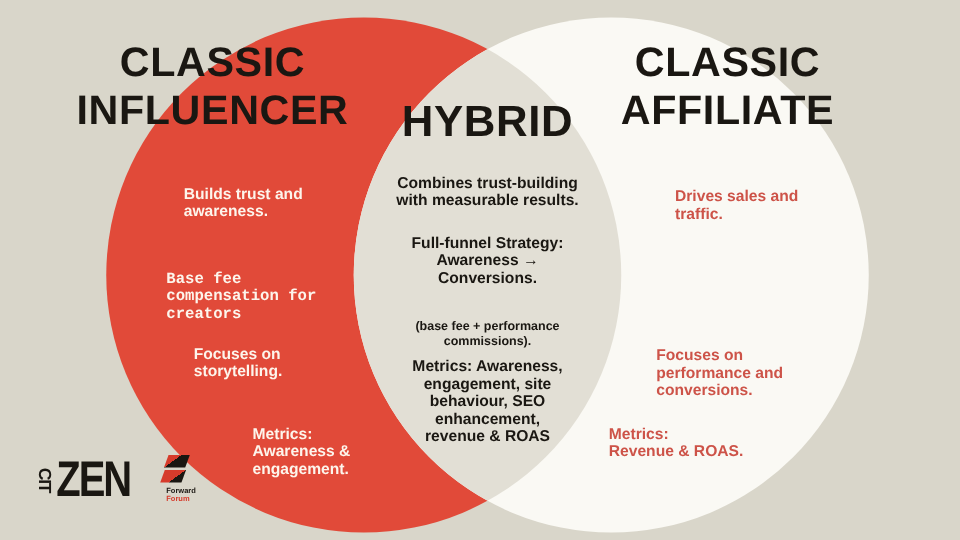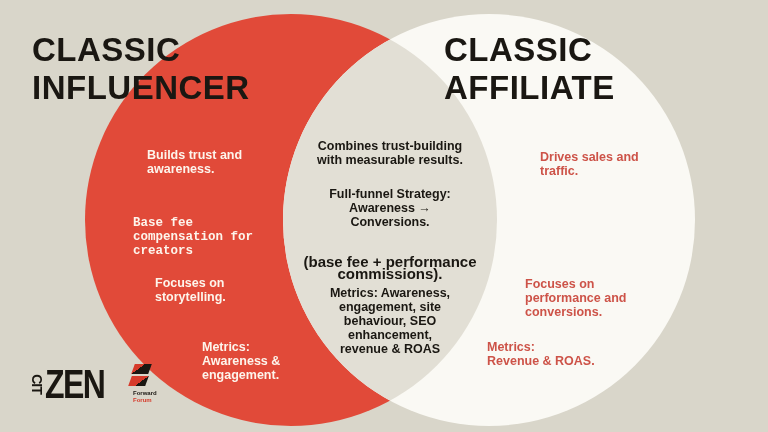--- a/index.html
+++ b/index.html
@@ -17,21 +17,21 @@
     position:relative;width:768px;height:432px;overflow:hidden;
     background:var(--bg,#d9d6ca);
     font-family:"Liberation Sans","DejaVu Sans",sans-serif;
   }
   .venn{position:absolute;left:0;top:0;width:768px;height:432px;}
   .c-red{fill:var(--circle-red,#e14a39);}
   .c-white{fill:var(--circle-white,#faf9f4);}
   .c-lens{fill:var(--lens,#e2dfd5);}
 
   .title{
-    position:absolute;margin:0;white-space:pre-line;text-align:left;
+    position:absolute;margin:0;white-space:pre-line;text-align:center;
     font-size:33px;line-height:38px;font-weight:800;letter-spacing:.5px;
     color:var(--ink,#1a1712);
   }
   .title-left{left:32px;top:31px;width:276px;}
   .title-right{left:444px;top:31px;width:276px;}
 
   .mid-header{
     position:absolute;left:295px;top:66px;width:190px;text-align:center;
     font-size:11.5px;font-weight:800;letter-spacing:.4px;color:var(--ink,#1a1712);
   }
@@ -41,21 +41,21 @@
     font-size:35px;line-height:37px;font-weight:800;letter-spacing:.5px;color:var(--ink,#1a1712);
   }
 
   .item{
     position:absolute;margin:0;white-space:pre-line;
     font-size:12.5px;line-height:14px;font-weight:700;
   }
   .item-left{color:var(--text-on-red,#fdf5ec);}
   .item-right{color:var(--accent-salmon,#cd5348);}
   .item-mid{color:var(--ink,#1a1712);text-align:center;left:295px;width:190px;}
-  .item-mid-sub{font-size:15px;line-height:11.5px;}
+  .item-mid-sub{font-size:10px;line-height:11.5px;}
 
   .L1{left:147px;top:148px;} .L2{left:133px;top:216px;font-family:Liberation Mono, monospace;}
   .L3{left:155px;top:276px;} .L4{left:202px;top:340px;}
   .R1{left:540px;top:150px;} .R2{left:527px;top:214px;}
   .R3{left:525px;top:277px;} .R4{left:487px;top:340px;}
   .M1{top:139px;} .M2{top:187px;} .M3{top:241px;} .M3s{top:256px;} .M4{top:286px;}
 
   .logo{position:absolute;left:28px;top:364px;display:flex;align-items:flex-start;}
   .logo-word{display:flex;align-items:center;color:var(--ink,#1a1712);}
   .logo-cit{
@@ -89,20 +89,21 @@
     <circle class="c-red" cx="291" cy="220" r="206"></circle>
     <circle class="c-white" cx="489" cy="220" r="206"></circle>
     <g clip-path="url(#clipRed)">
       <circle class="c-lens" cx="489" cy="220" r="206"></circle>
     </g>
   </svg>
 
   <h1 class="title title-left">CLASSIC
 INFLUENCER</h1>
 
+  <h1 class="title-mid">HYBRID</h1>
 
   <h1 class="title title-right">CLASSIC
 AFFILIATE</h1>
 
   <p class="item item-left L1">Builds trust and
 awareness.</p>
   <p class="item item-left L2">Base fee
 compensation for
 creators</p>
   <p class="item item-left L3">Focuses on

